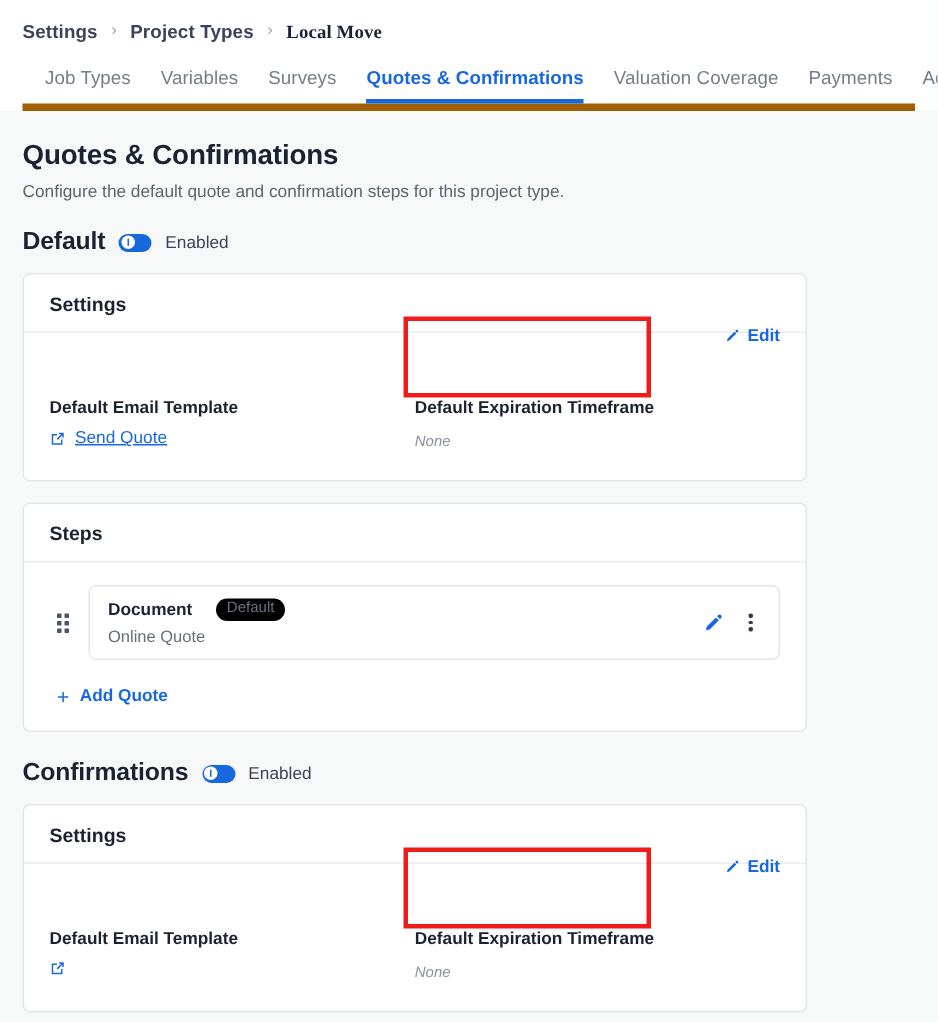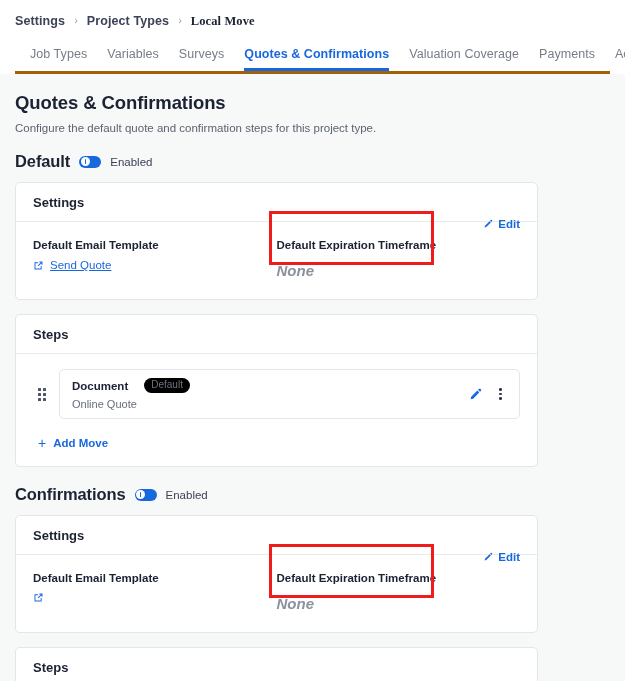--- a/index.html
+++ b/index.html
@@ -40,21 +40,21 @@
   }
 
   
   .tabs {
     background: #ffffff;
     display: flex;
     align-items: flex-end;
     gap: 20px;
     padding: 0 15px;
     height: 34px;
-    border-bottom: 3px solid #a16207;
+    border-bottom: 5px solid #a16207;
     margin-top: 10px;
   }
   .tab {
     font-size: 12.5px;
     color: #767d88;
     padding-bottom: 7px;
     border-bottom: 3px solid transparent;
     white-space: nowrap;
     cursor: pointer;
     letter-spacing: .05px;
@@ -160,32 +160,32 @@
     padding: 17px 17px 20px 17px;
     position: relative;
   }
 
   
   .field-row {
     display: flex;
   }
   .field {
     width: 255px;
+    margin-top: 27px;
   }
   .field-label {
     font-size: 11.5px;
     font-weight: 700;
     color: #1b2232;
   }
   .field-value-italic {
-    font-size: 15px;
+    font-size: 10px;
     color: #8b929c;
     font-style: italic;
     margin-top: 11px;
-    font-weight: bold;
   }
   .ext-link {
     display: flex;
     align-items: center;
     gap: 6px;
     margin-top: 8px;
     color: #1868dd;
     font-size: 11.5px;
     cursor: pointer;
   }
@@ -391,21 +391,21 @@
             <span class="kebab">
                 <i></i>
                 <i></i>
                 <i></i>
               </span>
           </div>
         </div>
       </div>
       <div class="add-step">
         <span class="plus">+</span>
-        <span>Add Move</span>
+        <span>Add Quote</span>
       </div>
     </div>
   </div>
 
   <div class="section-head">
     <span class="section-title">Confirmations</span>
     <span class="toggle">
         <span class="knob"></span>
       </span>
     <span class="toggle-label">Enabled</span>

